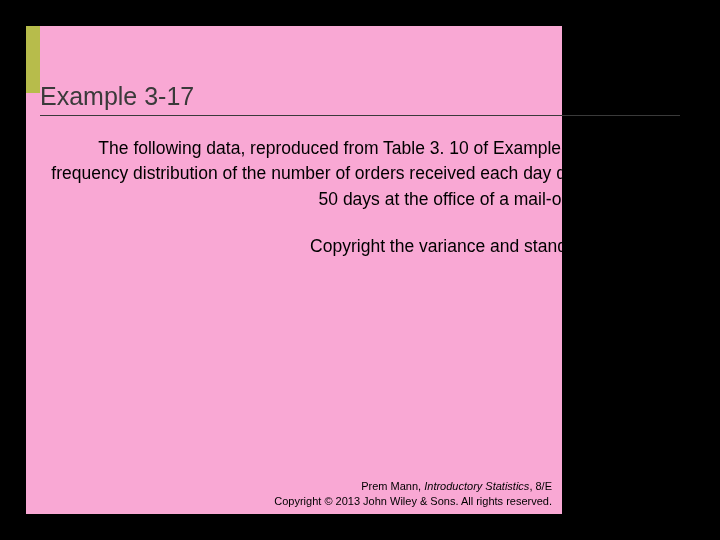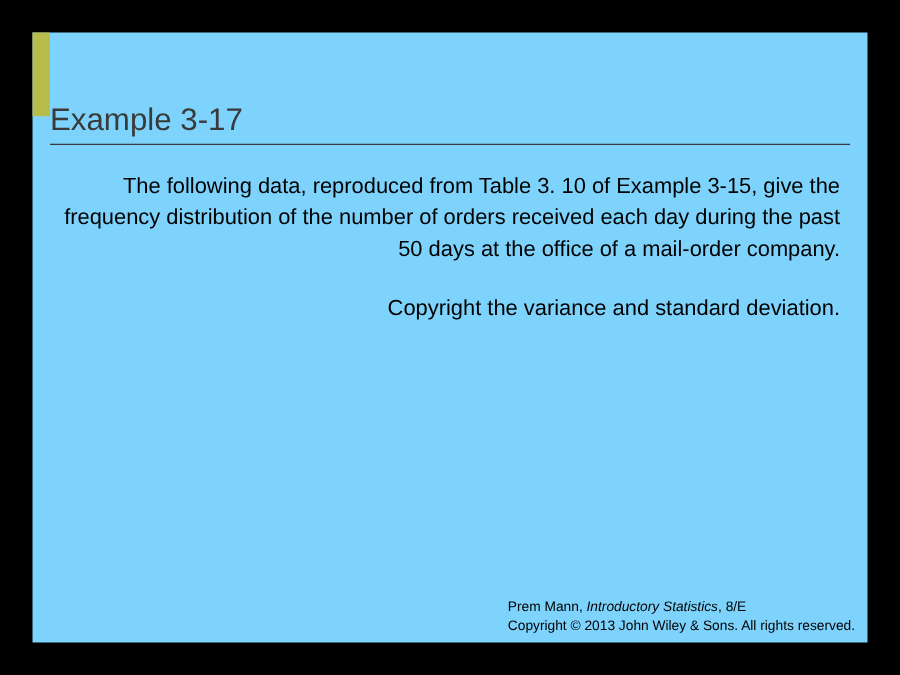--- a/index.html
+++ b/index.html
@@ -1,23 +1,23 @@
 <!DOCTYPE html>
 <html><head>
 <meta charset="utf-8">
 <style>
   * { margin: 0; padding: 0; box-sizing: border-box; }
   html, body { width: 720px; height: 540px; background: #000; font-family: Verdana, Geneva, sans-serif; }
   .slide {
     position: absolute;
     left: 26px;
     top: 26px;
-    width: 668px;
+    width: 536px;
     height: 488px;
-    background: #7dd3fc;
+    background: #f9a8d4;
   }
   .accent-block {
     position: absolute;
     left: 0;
     top: 0;
     width: 14px;
     height: 67px;
     background: #b7bc4b;
   }
   .title {
@@ -39,20 +39,21 @@
     font-size: 17.5px;
     color: #000;
     line-height: 1.45;
   }
   .body p { margin-bottom: 22px; text-align: right; }
   .body p.task { margin-left: 6px; }
   .footer {
     position: absolute;
     right: 10px;
     bottom: 6px;
+    text-align: right;
     font-family: Arial, sans-serif;
     font-size: 11px;
     color: #000;
     line-height: 1.3;
   }
   .footer .book { font-style: italic; }
 </style>
 </head>
 <body>
 

